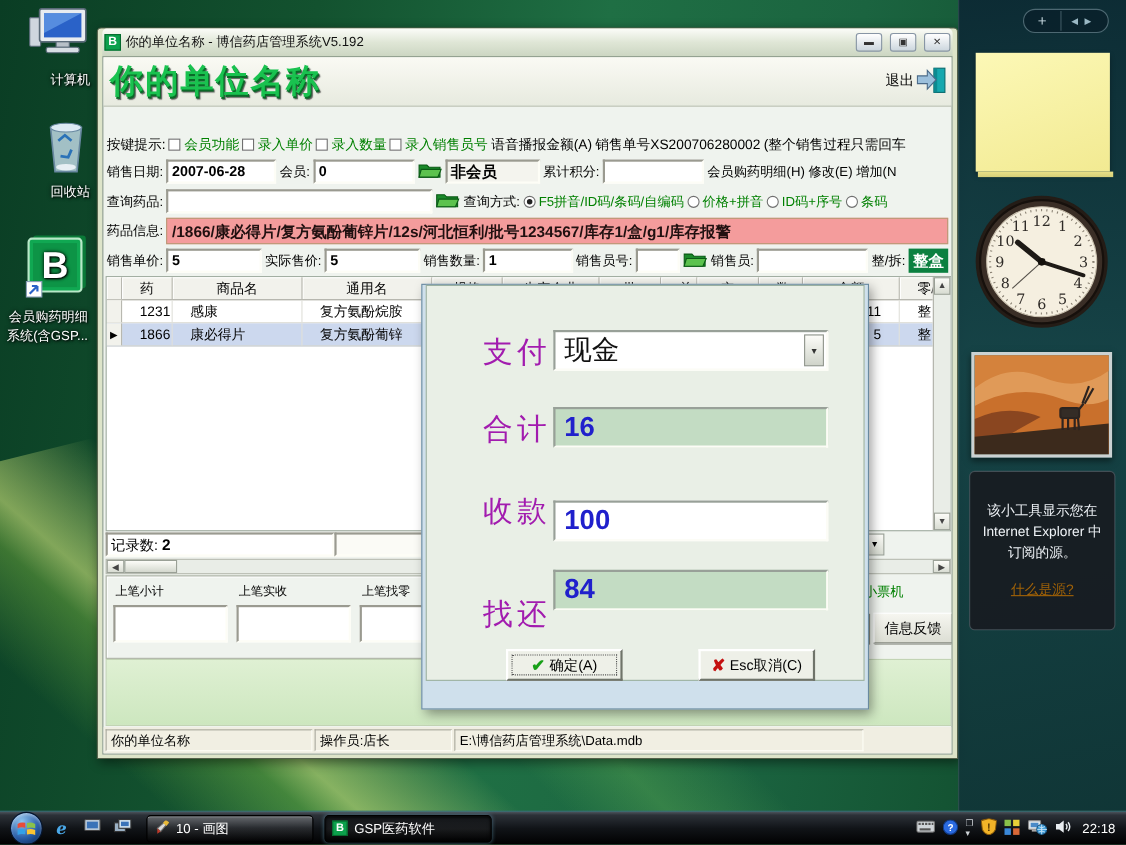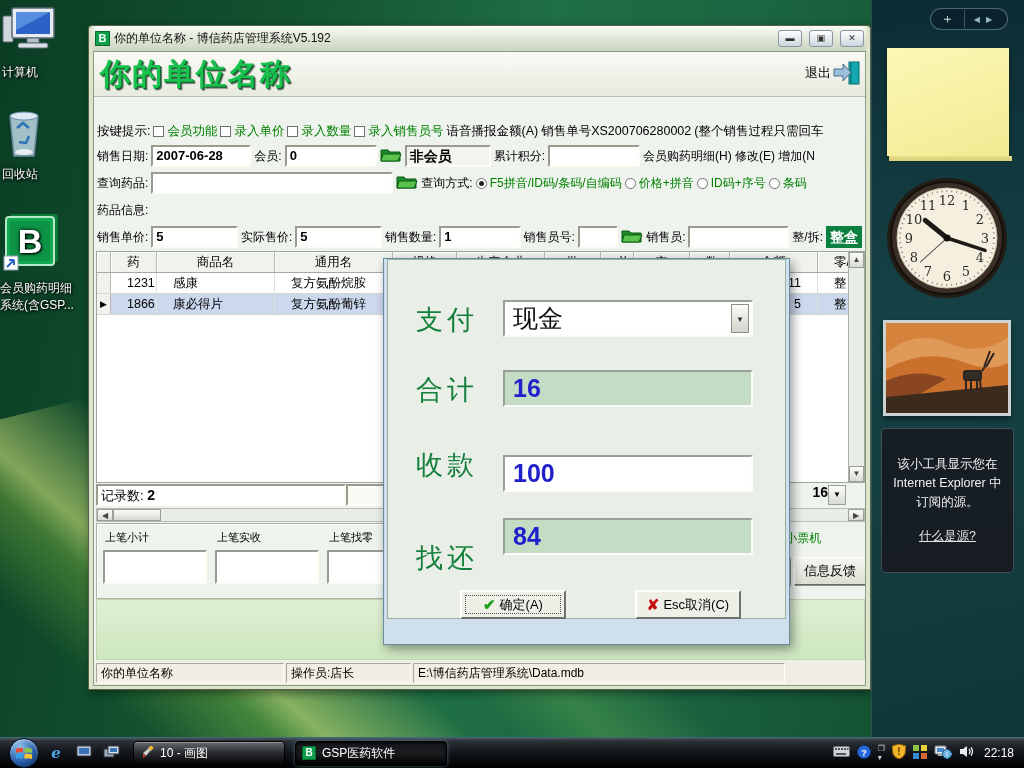--- a/index.html
+++ b/index.html
@@ -13,21 +13,21 @@
   
   .aurora { position:absolute; pointer-events:none; }
   .aurora1 { left:-120px; top:380px; width:620px; height:520px; transform:rotate(-14deg);
     background:linear-gradient(55deg,transparent 38%,rgba(150,210,70,.35) 48%,rgba(225,245,130,.55) 52%,transparent 64%); }
   .aurora2 { left:160px; top:430px; width:700px; height:420px; transform:rotate(-10deg);
     background:linear-gradient(55deg,transparent 42%,rgba(120,200,90,.28) 50%,transparent 60%); }
   .aurora3 { left:600px; top:-60px; width:500px; height:400px; transform:rotate(18deg);
     background:linear-gradient(120deg,transparent 40%,rgba(90,190,140,.30) 52%,transparent 66%); }
 
   
-  .dicon { position:absolute; width:80px; text-align:left; color:#fff;
+  .dicon { position:absolute; width:80px; text-align:right; color:#fff;
            text-shadow:1px 1px 2px #000,0 0 4px #000; z-index:2; cursor:default; }
   .dicon .glyph { display:block; margin:0 auto 3px; }
 
   
   #main-window { position:absolute; left:88px; top:25px; width:783px; height:665px; z-index:5;
     background:#dde4c9; border:1px solid #55614b; border-radius:4px 4px 0 0;
     box-shadow:2px 3px 10px rgba(0,0,0,.45); padding:0 4px 4px; }
   .titlebar { height:25px; display:flex; align-items:center; gap:4px; padding:0 2px;
     background:linear-gradient(#fbfcf8,#dfe6d6 50%,#ccd6c2); border-radius:4px 4px 0 0; }
   .titlebar .ticon { width:15px; height:15px; background:#0ca04c; border:1px solid #056a2e;
@@ -83,21 +83,21 @@
   .c0{width:46px; text-align:right;} .c1{width:118px;} .c2{width:118px;} .c3{width:64px;}
   .c4{width:88px;} .c5{width:56px;} .c6{width:32px;} .c7{width:56px;} .c8{width:40px;}
   .c9{width:88px; text-align:right;} .c10{width:33px; border-right:none;}
   .rsel { background:#ccd8ee; }
   .vscroll { width:16px; background:#e8ecе6; background:#e9ede7; border-left:1px solid #b0b0a8;
     display:flex; flex-direction:column; justify-content:space-between; }
   .sbtn { height:16px; background:linear-gradient(#fcfcf8,#d8dcd2); border:1px solid #9aa096;
     font-size:8px; text-align:center; line-height:14px; color:#444; }
 
   #recrow { position:absolute; left:2px; top:432px; width:769px; height:23px; display:flex; gap:0; }
-  #recbox1 { width:250px; } #recbox2 { width:432px; background:#fbfbf6; }
+  #recbox1 { width:208px; } #recbox2 { width:432px; background:#fbfbf6; }
   #rectotal { width:50px; border:none; background:transparent; font-weight:bold; font-size:14px; text-align:right; }
   #recdrop { width:18px; height:20px; margin-top:1px; background:linear-gradient(#fcfcf8,#d8dcd2);
     border:1px solid #9aa096; font-size:8px; text-align:center; line-height:18px; }
 
   #hscroll { position:absolute; left:2px; top:456px; width:769px; height:14px; background:#e9ede7;
     border:1px solid #b8bcb2; display:flex; }
   #hscroll .sbtn { width:16px; height:12px; line-height:11px; }
   #hthumb { width:48px; height:12px; background:linear-gradient(#fcfcf8,#d4d8ce); border:1px solid #9aa096; }
 
   #bpanel { position:absolute; left:2px; top:471px; width:648px; height:76px;
@@ -118,21 +118,21 @@
   .spanel { border:1px solid; border-color:#a8a89c #fdfdf6 #fdfdf6 #a8a89c; background:#f1efe3;
     font-size:12px; line-height:18px; padding:0 4px; overflow:hidden; white-space:nowrap; }
   .sp0{width:188px;} .sp1{width:125px;} .sp2{width:372px;} .sp3{flex:1; text-align:left;margin-top:48px;}
 
   
   #dialog { position:absolute; left:383px; top:258px; width:407px; height:387px; z-index:40;
     background:#cfe0ec; border:1px solid #6a8aa0; box-shadow:3px 4px 10px rgba(0,0,0,.4); padding:0 3px 3px; }
   #dlg-title { height:21px; background:linear-gradient(#dceef8,#a8cbdf); display:flex; align-items:center;
     font-size:12px; color:#1a2a3a; padding-left:4px; }
   #dlg-body { background:#e9efe6; border:1px solid #9ab0a0; height:360px; position:relative; }
-  .dlab { position:absolute; left:28px; font-size:27px; color:#15803d; letter-spacing:4px; }
+  .dlab { position:absolute; left:51px; font-size:27px; color:#a21caf; letter-spacing:4px; }
   .dbox { position:absolute; left:115px; width:250px; height:37px; font-size:25px; line-height:33px;
     padding:0 8px; border-top:2px solid #98a098; border-left:2px solid #98a098;
     border-bottom:2px solid #fcfcf6; border-right:2px solid #fcfcf6; }
   .blue { color:#2020cc; }
   .greenbox { background:#c3dcc3; }
   .whitebox { background:#fff; }
   #combo { top:40px; background:#fff; color:#111; padding-right:22px; }
   #combo .drop { position:absolute; right:2px; top:2px; width:18px; height:29px;
     background:linear-gradient(#fcfcf8,#d0d4ca); border:1px solid #8a9086; font-size:8px;
     line-height:29px; text-align:center; color:#333; }
@@ -158,21 +158,21 @@
   #note::after { content:""; position:absolute; left:2px; right:-3px; bottom:-5px; height:5px;
     background:linear-gradient(#e8e088,#d6cf78); }
 
   #clock { position:absolute; left:14px; top:176px; }
   #photo { position:absolute; left:12px; top:320px; width:128px; height:96px;
     border:3px solid rgba(235,235,235,.85); box-shadow:0 3px 6px rgba(0,0,0,.5); }
   #rss { position:absolute; left:10px; top:428px; width:133px; height:145px; border-radius:5px;
     background:rgba(24,27,33,.92); border:1px solid rgba(130,150,160,.4);
     color:#eef2f6; display:flex; flex-direction:column; align-items:center; justify-content:center;
     gap:16px; padding:10px; text-align:center; font-size:12.5px; line-height:1.5; }
-  #rss a { color:#e5e5e5; }
+  #rss a { color:#a16207; }
 
   
   #taskbar { position:absolute; left:0; bottom:0; width:1024px; height:31px; z-index:100;
     background:linear-gradient(#4c545c 0%,#2c3138 10%,#111418 50%,#000 100%);
     border-top:1px solid #3e6a78; display:flex; align-items:center; }
   #startorb { width:30px; height:30px; margin-left:9px; border-radius:50%;
     background:radial-gradient(circle at 35% 28%,#8ec4ee,#2a5ea8 55%,#0a2a58 90%);
     border:1px solid #06152c; box-shadow:inset 0 2px 3px rgba(255,255,255,.5);
     display:flex; align-items:center; justify-content:center; }
   .ql { width:22px; text-align:center; margin-left:6px; font-size:15px; }
@@ -304,20 +304,21 @@
       <span class="rad"></span>
       <span class="grn">价格+拼音</span>
       <span class="rad"></span>
       <span class="grn">ID码+序号</span>
       <span class="rad"></span>
       <span class="grn">条码</span>
     </div>
 
     <div class="frow" id="row-info">
       <span class="lab">药品信息:</span>
+      <span class="pinkfld">/1866/康必得片/复方氨酚葡锌片/12s/河北恒利/批号1234567/库存1/盒/g1/库存报警</span>
     </div>
 
     <div class="frow" id="row-price">
       <span class="lab">销售单价:</span>
       <span class="sunk" style="width:96px; font-weight:bold;">5</span>
       <span class="lab">实际售价:</span>
       <span class="sunk" style="width:96px; font-weight:bold;">5</span>
       <span class="lab">销售数量:</span>
       <span class="sunk" style="width:90px; font-weight:bold;">1</span>
       <span class="lab">销售员号:</span>

